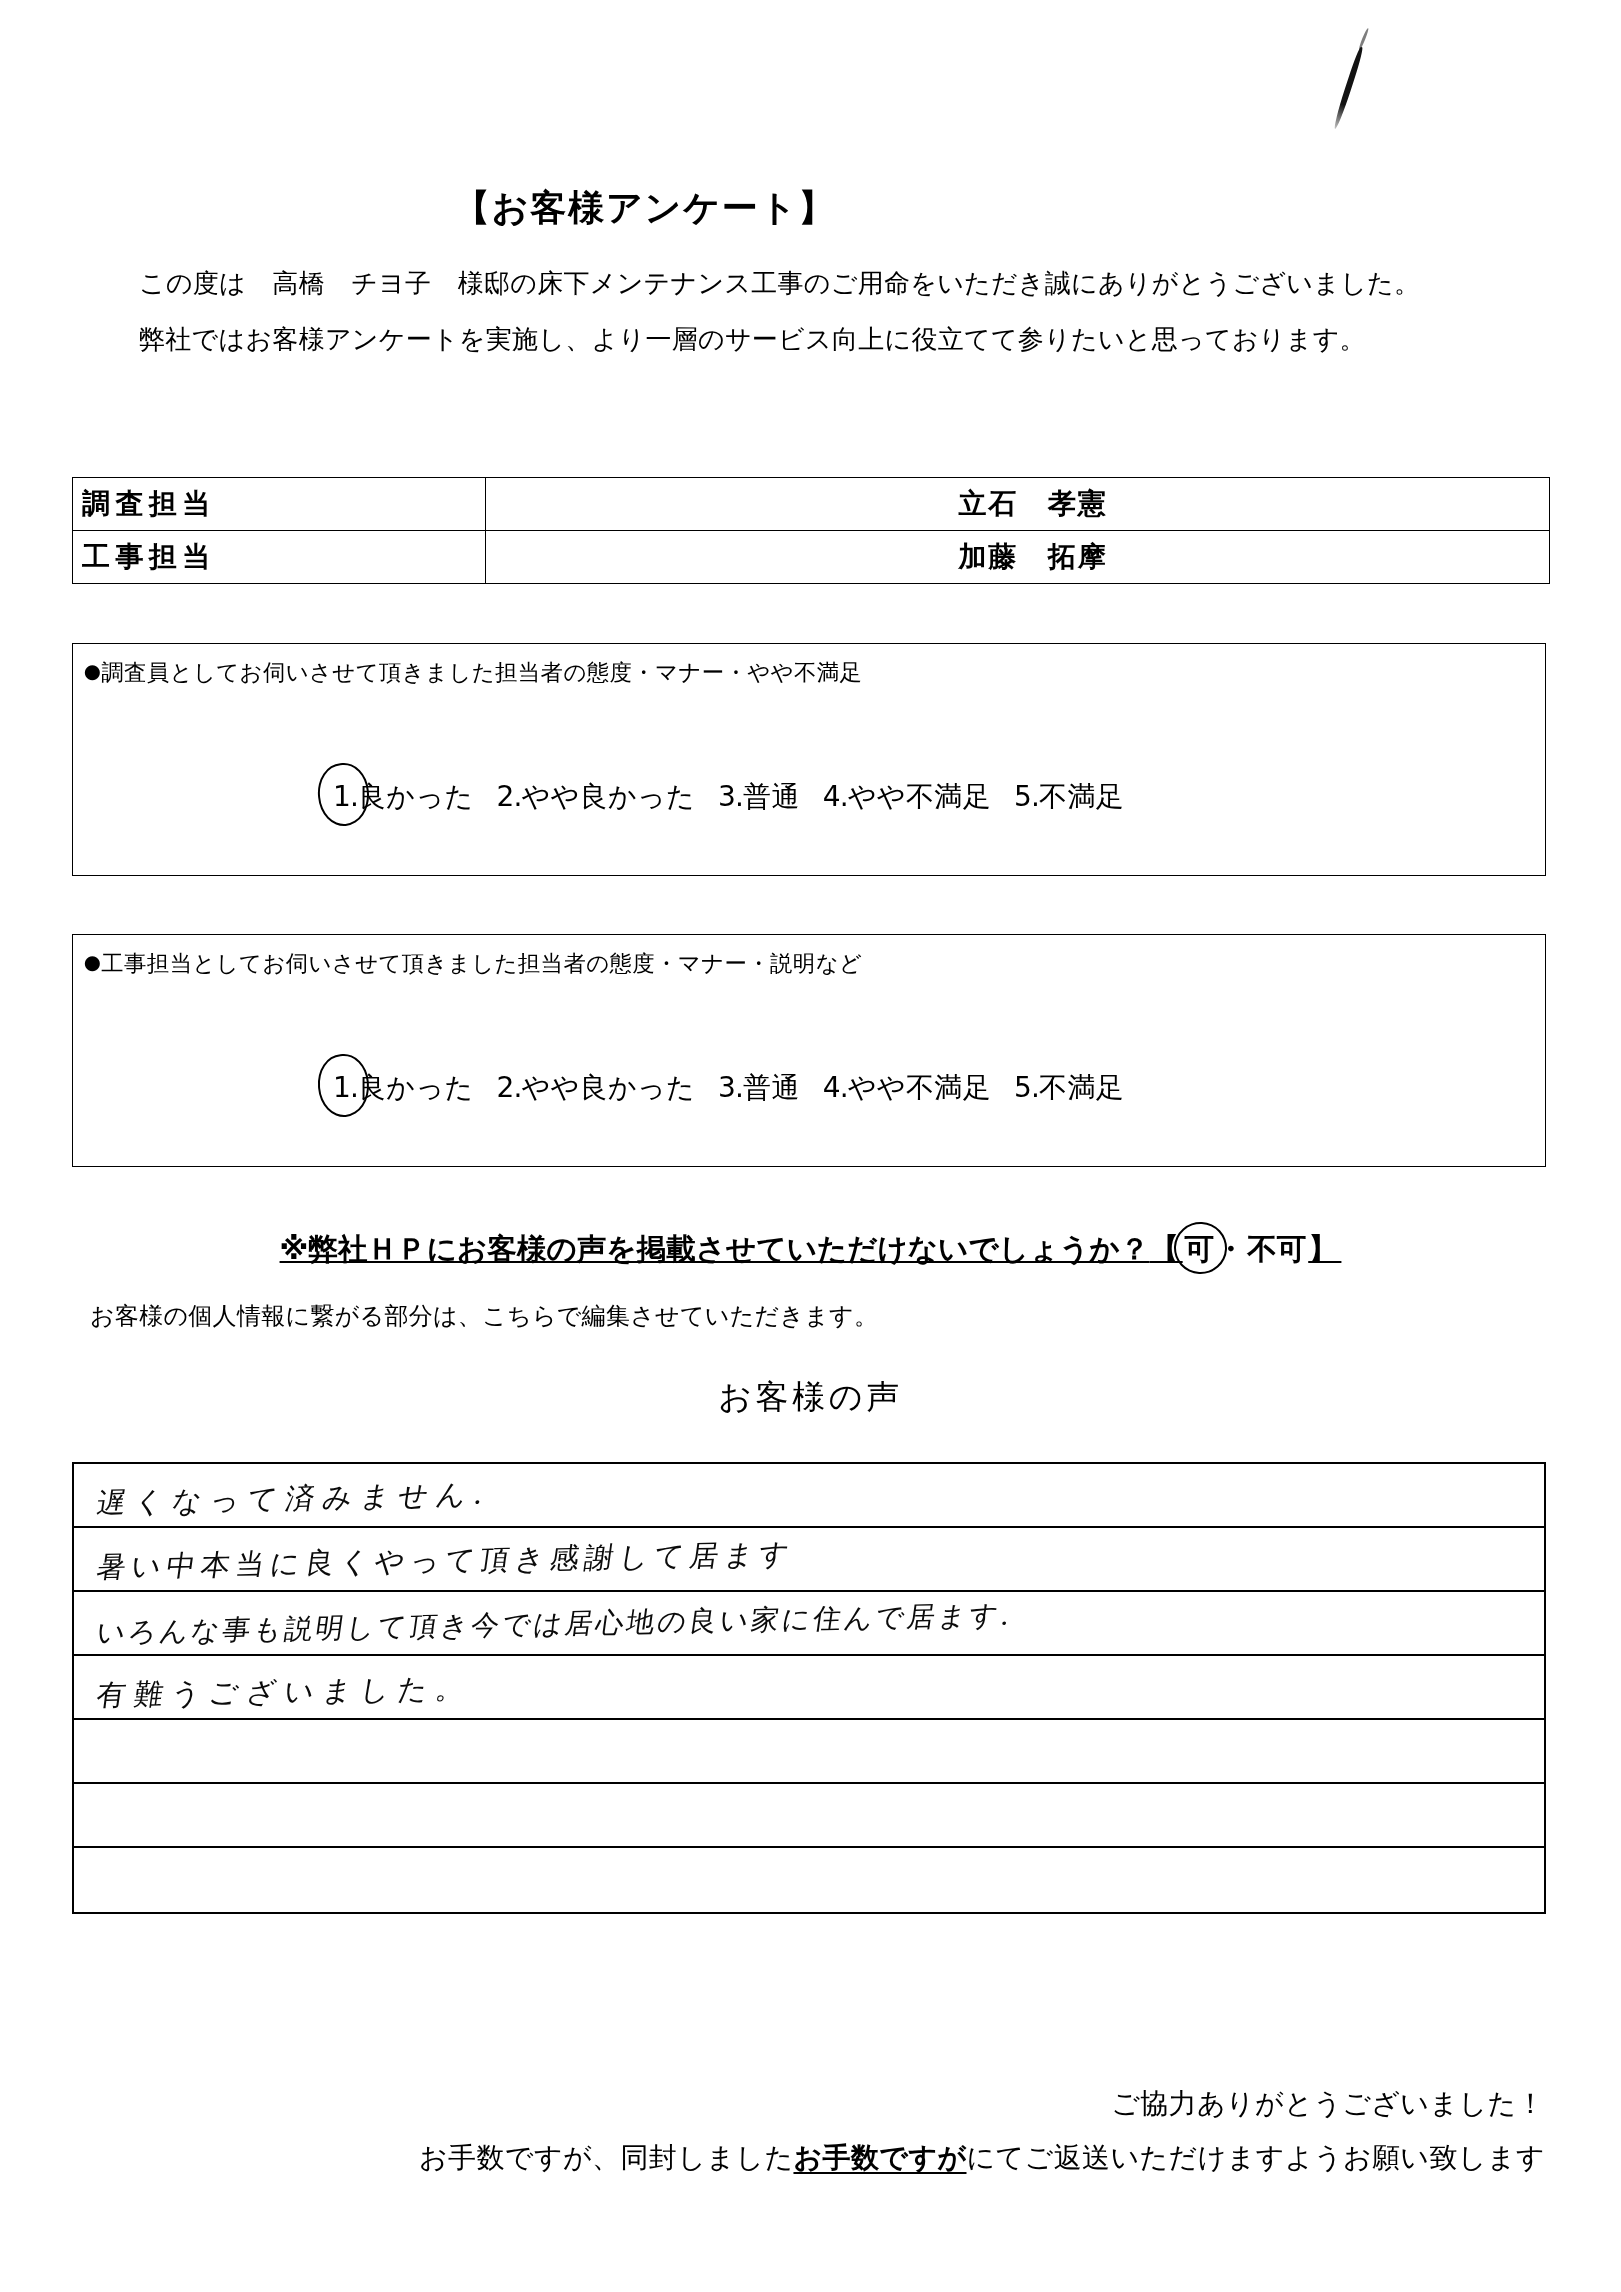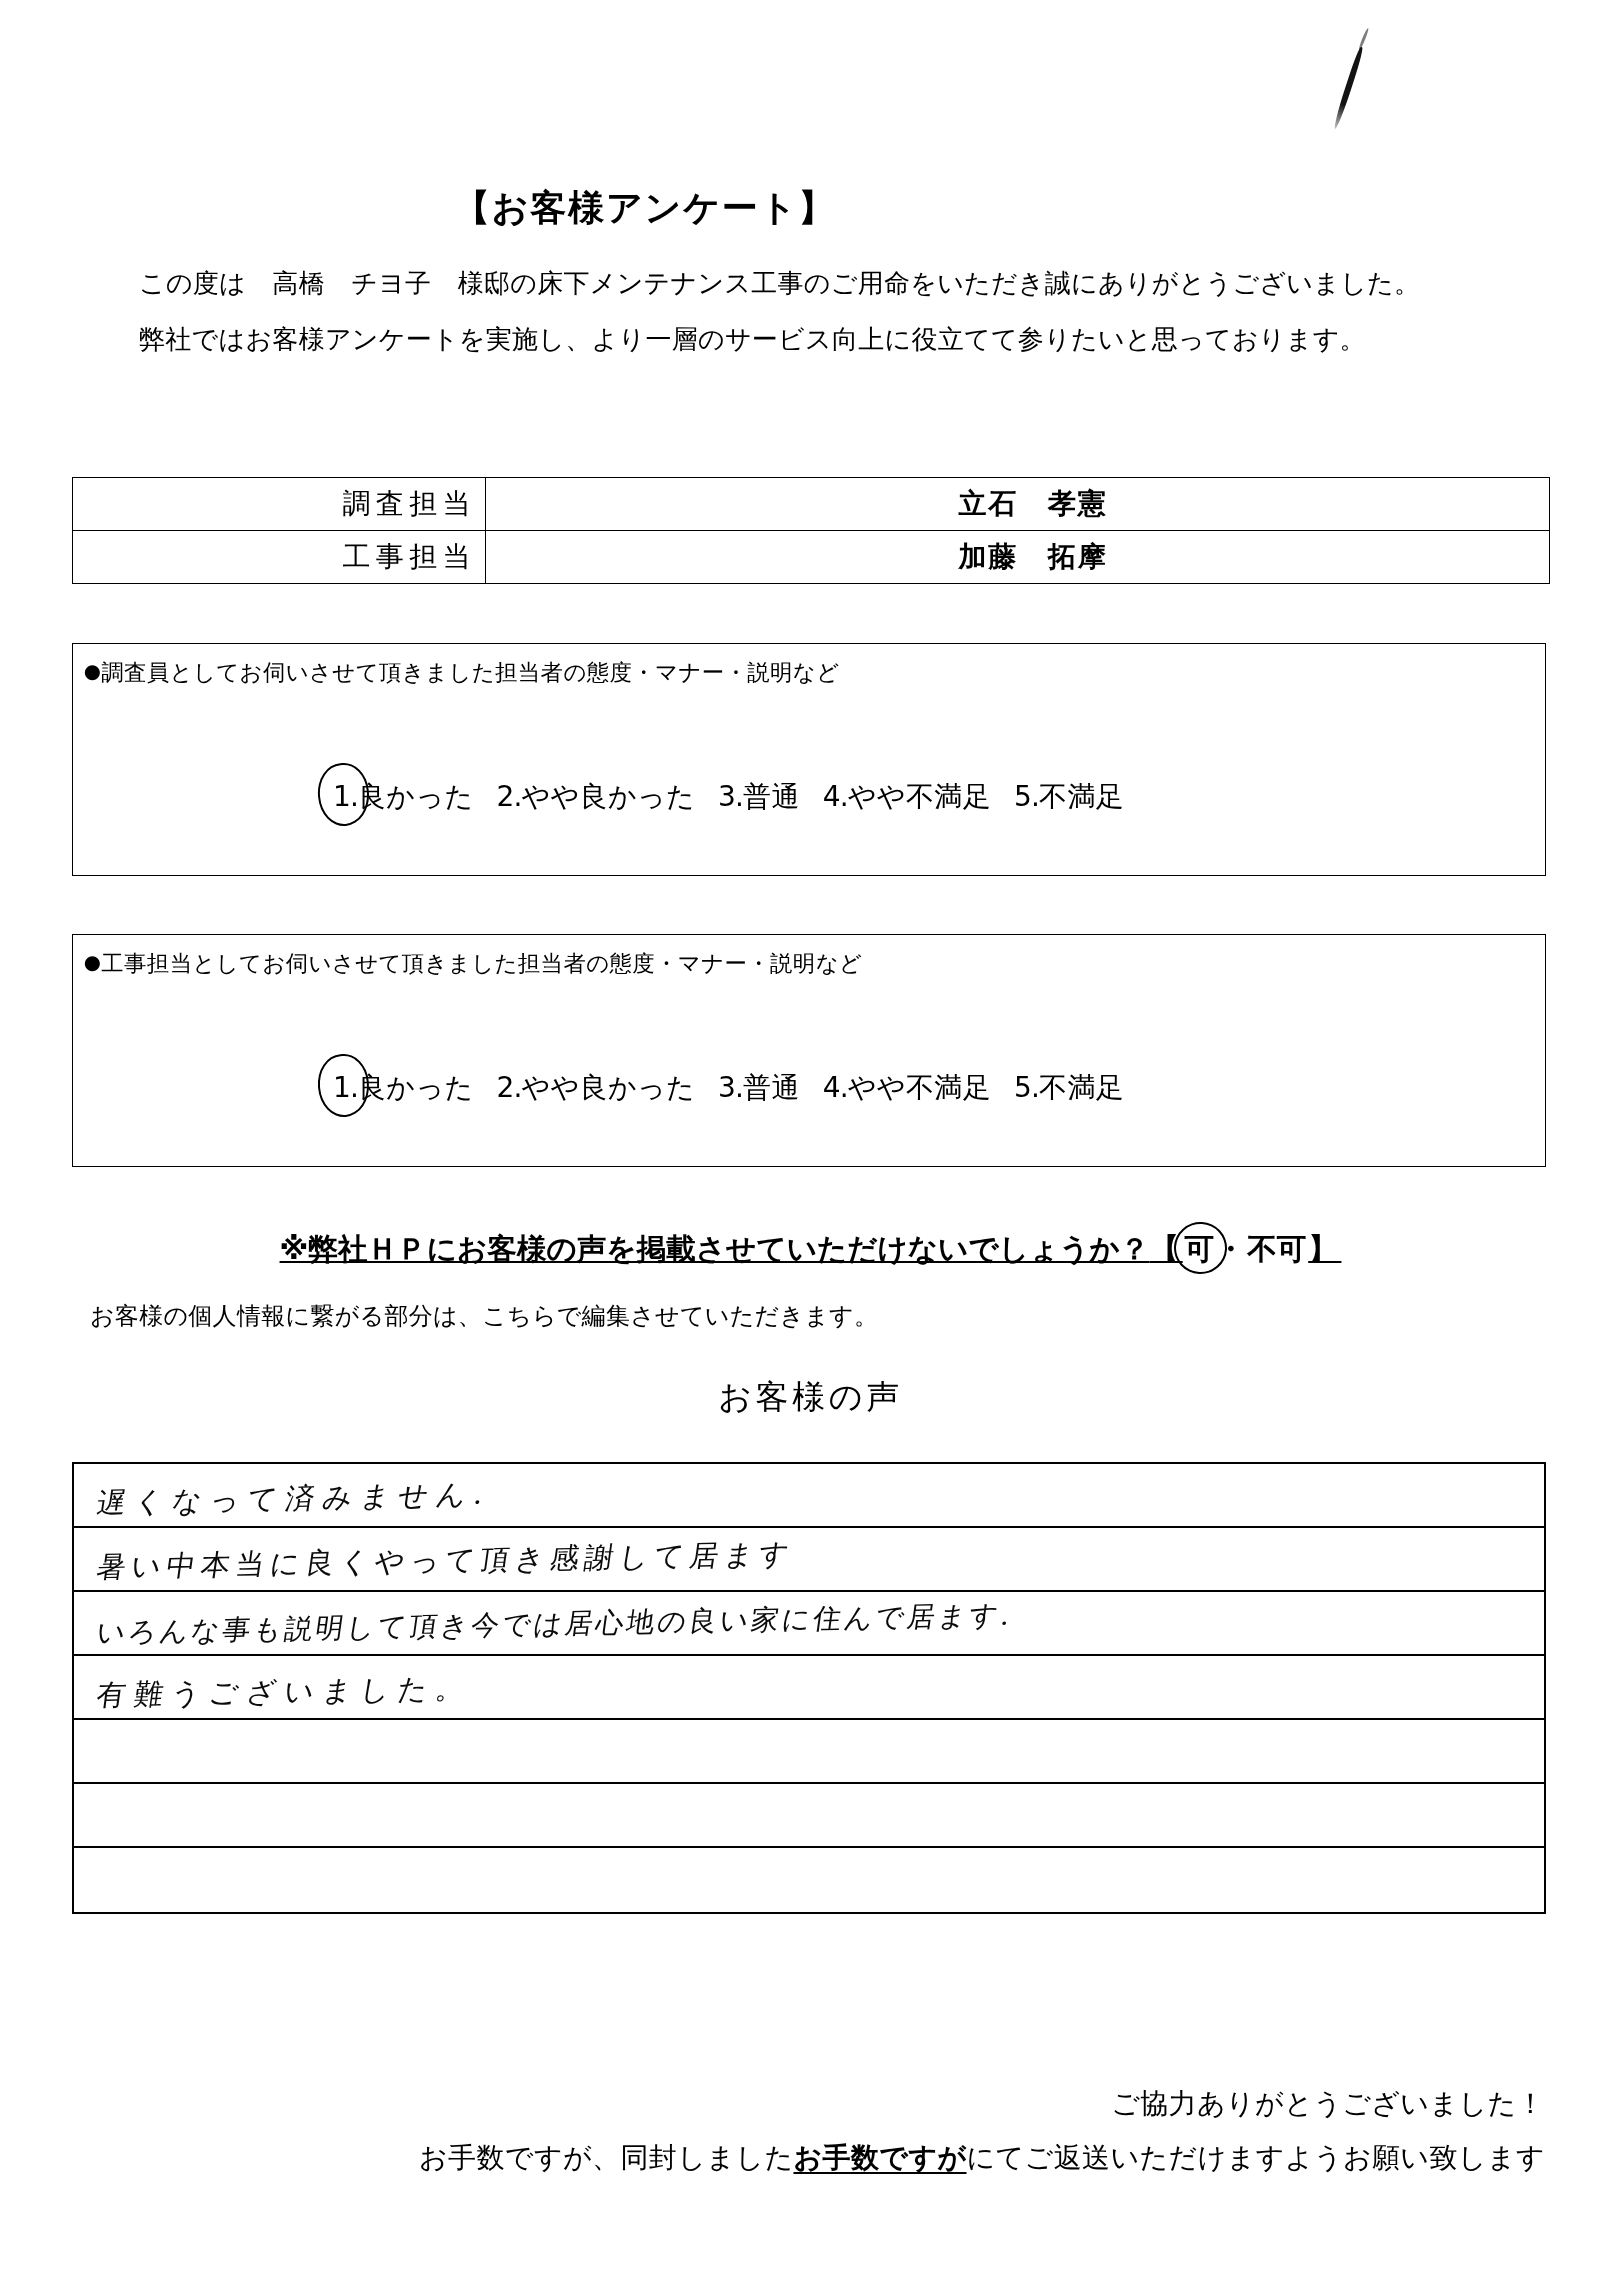--- a/index.html
+++ b/index.html
@@ -82,22 +82,22 @@
     table-layout: fixed;
   }
   .staff-table td {
     border: 1.8px solid #000;
     height: 52px;
     font-size: 28px;
     padding: 0 9px;
   }
   .staff-table td.label {
     width: 394px;
-    text-align: right;
-    font-weight: normal;
+    text-align: left;
+    font-weight: bold;
     letter-spacing: 5.4px;
   }
   .staff-table td.value {
     text-align: center;
     padding-left: 40px;
     font-weight: bold;
     letter-spacing: 1.8px;
   }
 
   
@@ -277,21 +277,21 @@
         <td class="value">立石　孝憲</td>
       </tr>
       <tr>
         <td class="label">工事担当</td>
         <td class="value">加藤　拓摩</td>
       </tr>
     </tbody>
   </table>
 
   <div class="q-box" id="q-box-1">
-    <div class="q-prompt"><span class="q-bullet">●</span><span>調査員としてお伺いさせて頂きました担当者の態度・マナー・説明など</span></div>
+    <div class="q-prompt"><span class="q-bullet">●</span><span>調査員としてお伺いさせて頂きました担当者の態度・マナー・やや不満足</span></div>
     <div class="q-options">
       <span class="opt selected"><span class="num">1.</span><span>良かった</span></span><span class="opt"><span class="num">2.</span><span>やや良かった</span></span><span class="opt"><span class="num">3.</span><span>普通</span></span><span class="opt"><span class="num">4.</span><span>やや不満足</span></span><span class="opt"><span class="num">5.</span><span>不満足</span></span>
     </div>
   </div>
 
   <div class="q-box" id="q-box-2">
     <div class="q-prompt"><span class="q-bullet">●</span><span>工事担当としてお伺いさせて頂きました担当者の態度・マナー・説明など</span></div>
     <div class="q-options">
       <span class="opt selected"><span class="num">1.</span><span>良かった</span></span><span class="opt"><span class="num">2.</span><span>やや良かった</span></span><span class="opt"><span class="num">3.</span><span>普通</span></span><span class="opt"><span class="num">4.</span><span>やや不満足</span></span><span class="opt"><span class="num">5.</span><span>不満足</span></span>
     </div>

